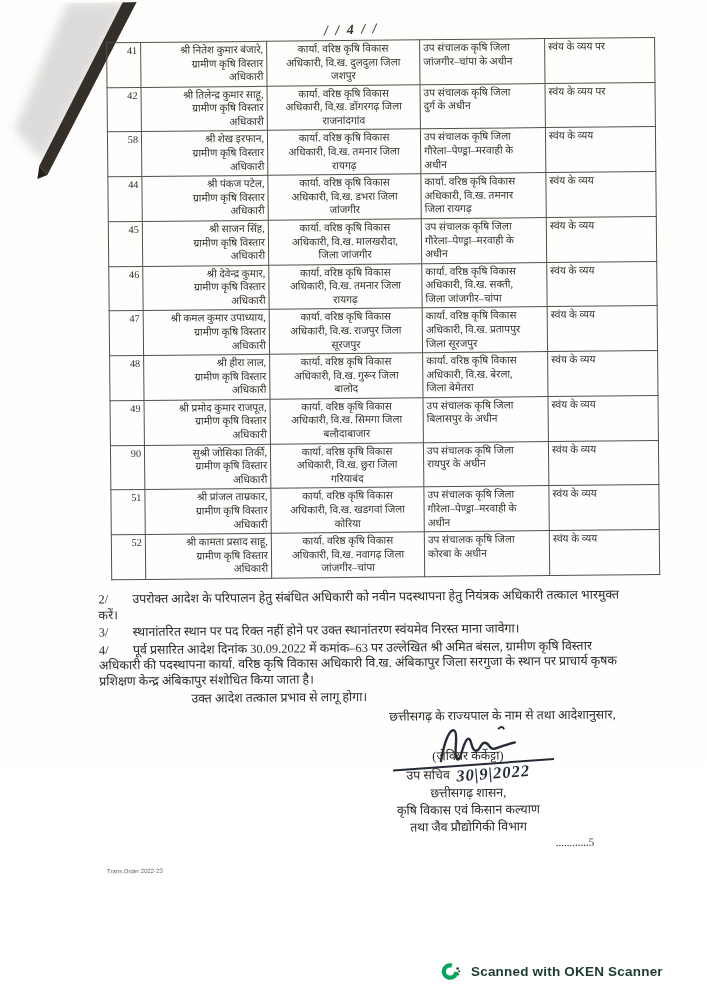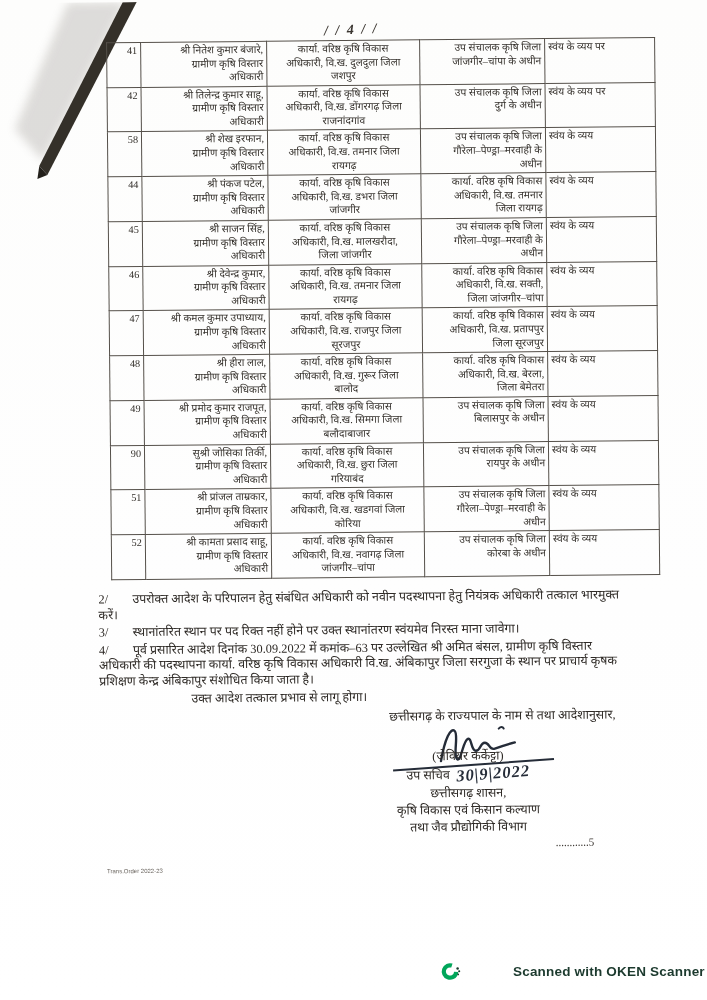--- a/index.html
+++ b/index.html
@@ -27,21 +27,21 @@
     border:1.6px solid #55504a;
     padding:1px 3px 2px 3px;
     font-size:10.3px;line-height:1.32;
     vertical-align:top;white-space:pre-line;
     color:#35312c;
   }
   table.transfer tr{height:44.6px;}
   td.c-sno{width:27px;text-align:right;}
   td.c-name{width:119px;text-align:right;padding-left:5px;}
   td.c-cur{width:146px;text-align:center;}
-  td.c-new{width:118px;text-align:right;}
+  td.c-new{width:118px;text-align:left;}
   td.c-rem{width:103px;text-align:left;}
   .paras{
     position:absolute;left:97px;top:590px;width:526px;
     font-size:12.4px;line-height:15.6px;color:#2e2a26;
   }
   .para{margin:0 0 2px 0;}
   .pnum{display:inline-block;width:34px;}
   .effect-line{padding-left:92px;margin-top:2px;}
   .by-order{text-align:right;padding-right:10px;margin-top:5px;}
   .sig{
@@ -58,21 +58,21 @@
     font-style:italic;font-weight:bold;
   }
   .cont-marker{position:absolute;left:552px;top:838px;font-size:11px;color:#3a3530;}
   .watermark{position:absolute;left:103px;top:866px;font-size:6px;color:#6a655f;font-family:"Liberation Sans",sans-serif;}
   .artifact{position:absolute;left:0;top:0;}
   .oken-footer{
     position:absolute;left:441px;top:959px;height:24px;
     display:flex;align-items:center;gap:9px;
     font-family:"Liberation Sans", sans-serif;
   }
-  .oken-label{font-size:13.5px;font-weight:700;color:#1c3a2e;letter-spacing:0.2px;margin-left:42px;}
+  .oken-label{font-size:13.5px;font-weight:700;color:#1c3a2e;letter-spacing:0.2px;}
 </style>
 </head>
 <body>
 
 <div class="sheet"></div>
 
 <div class="doc">
 
   <svg class="artifact" width="180" height="200" viewBox="0 0 180 200">
     <polygon points="72,0 130,0 46,158 18,126" fill="#8d8882" opacity="0.28" style="filter:blur(5px)"></polygon>

